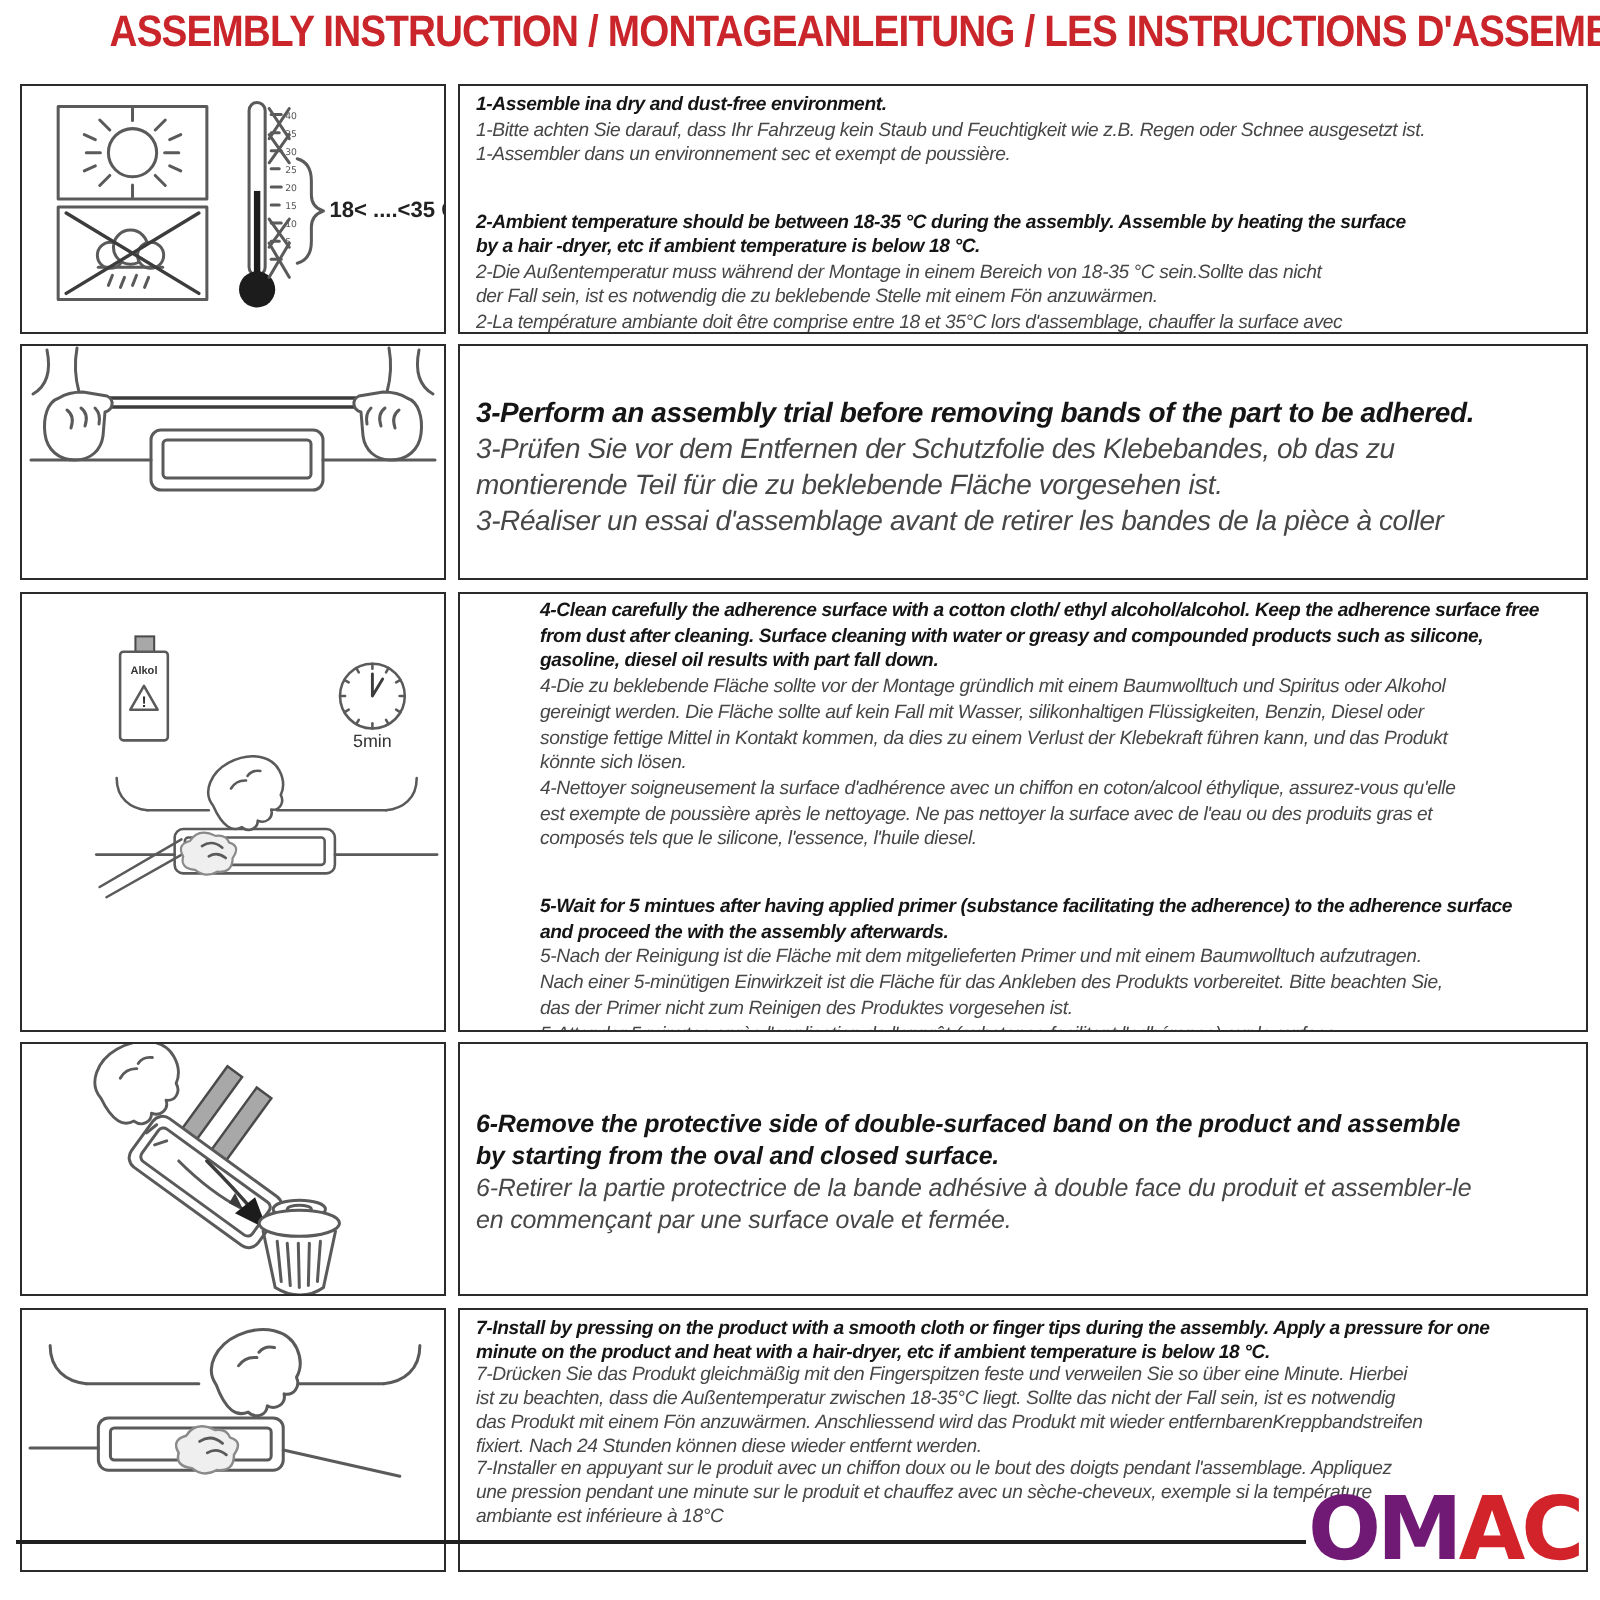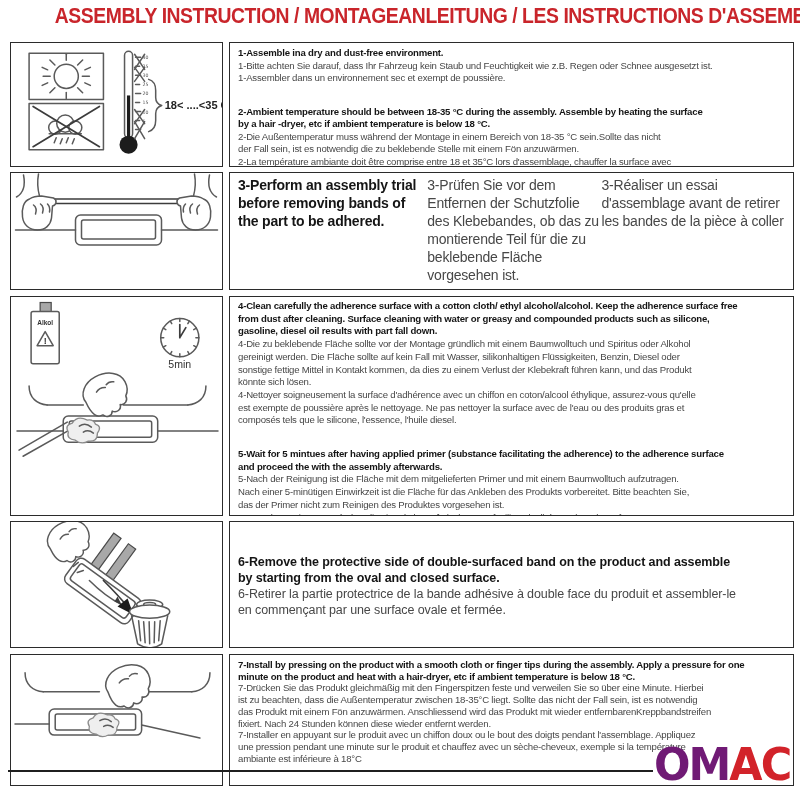--- a/index.html
+++ b/index.html
@@ -6,37 +6,37 @@
   .page{position:relative;width:800px;height:800px;background:#fff;overflow:hidden;
         font-family:"Liberation Sans","DejaVu Sans",sans-serif;color:#444;}
   
   .title{position:absolute;top:3px;left:0;width:800px;text-align:center;
          font-size:22px;font-weight:800;color:var(--title-red,#C9252B);
          letter-spacing:-0.5px;white-space:nowrap;}
   .title .squeeze{display:inline-block;transform:scaleX(0.88);transform-origin:center;}
   
   .box{position:absolute;border:1.6px solid var(--border,#2B2B2B);background:#fff;box-sizing:border-box;}
   .illu{left:10px;width:213px;}
-  .text-box{left:229px;width:565px;overflow:hidden;}
+  .text-box{left:229px;width:565px;overflow:hidden;font-style:italic;}
   .r1{top:42px;height:125px;}
   .r2{top:172px;height:118px;}
-  .r3{top:296px;height:220px;}
+  .r3{top:296px;height:220px;padding-left:32px;}
   .r4{top:521px;height:127px;}
   .r5{top:654px;height:132px;}
   .txt{padding:3px 8px 0 8px;}
   .txt p{margin:0;white-space:pre-line;color:#474747;}
   .txt p.b{font-weight:700;color:#151515;}
   .txt p.gap{margin-top:21px;}
   .s-sm p{font-size:9.6px;line-height:12.5px;letter-spacing:-0.2px;}
   .r1 .txt{padding-top:4px;}
   .r3 .txt p{line-height:12.7px;}
   .r5 .txt p{line-height:11.7px;}
   .r5 .txt{padding-top:4px;}
   .s-md p{font-size:14px;line-height:18px;letter-spacing:-0.2px;}
-  .s-md{display:flex;flex-direction:row;justify-content:center;height:100%;box-sizing:border-box;}
+  .s-md{display:flex;flex-direction:column;justify-content:center;height:100%;box-sizing:border-box;}
   .s-md2 p{font-size:12.5px;line-height:16px;letter-spacing:-0.1px;}
   .s-md2{display:flex;flex-direction:column;justify-content:center;height:100%;box-sizing:border-box;}
   
   .illu svg{display:block;width:100%;height:100%;}
   .ln{fill:none;stroke:#5a5a5a;stroke-width:1.5;stroke-linecap:round;stroke-linejoin:round;}
   .lnd{fill:none;stroke:#3c3c3c;stroke-width:1.7;stroke-linecap:round;stroke-linejoin:round;}
   .wh{fill:#ffffff;stroke:#5a5a5a;stroke-width:1.5;stroke-linejoin:round;}
   .gy{fill:#a8a8a8;stroke:#4a4a4a;stroke-width:1.2;}
   .dk{fill:#1c1c1c;stroke:none;}
   .cloth{fill:#efefef;stroke:#8a8a8a;stroke-width:1.3;}

